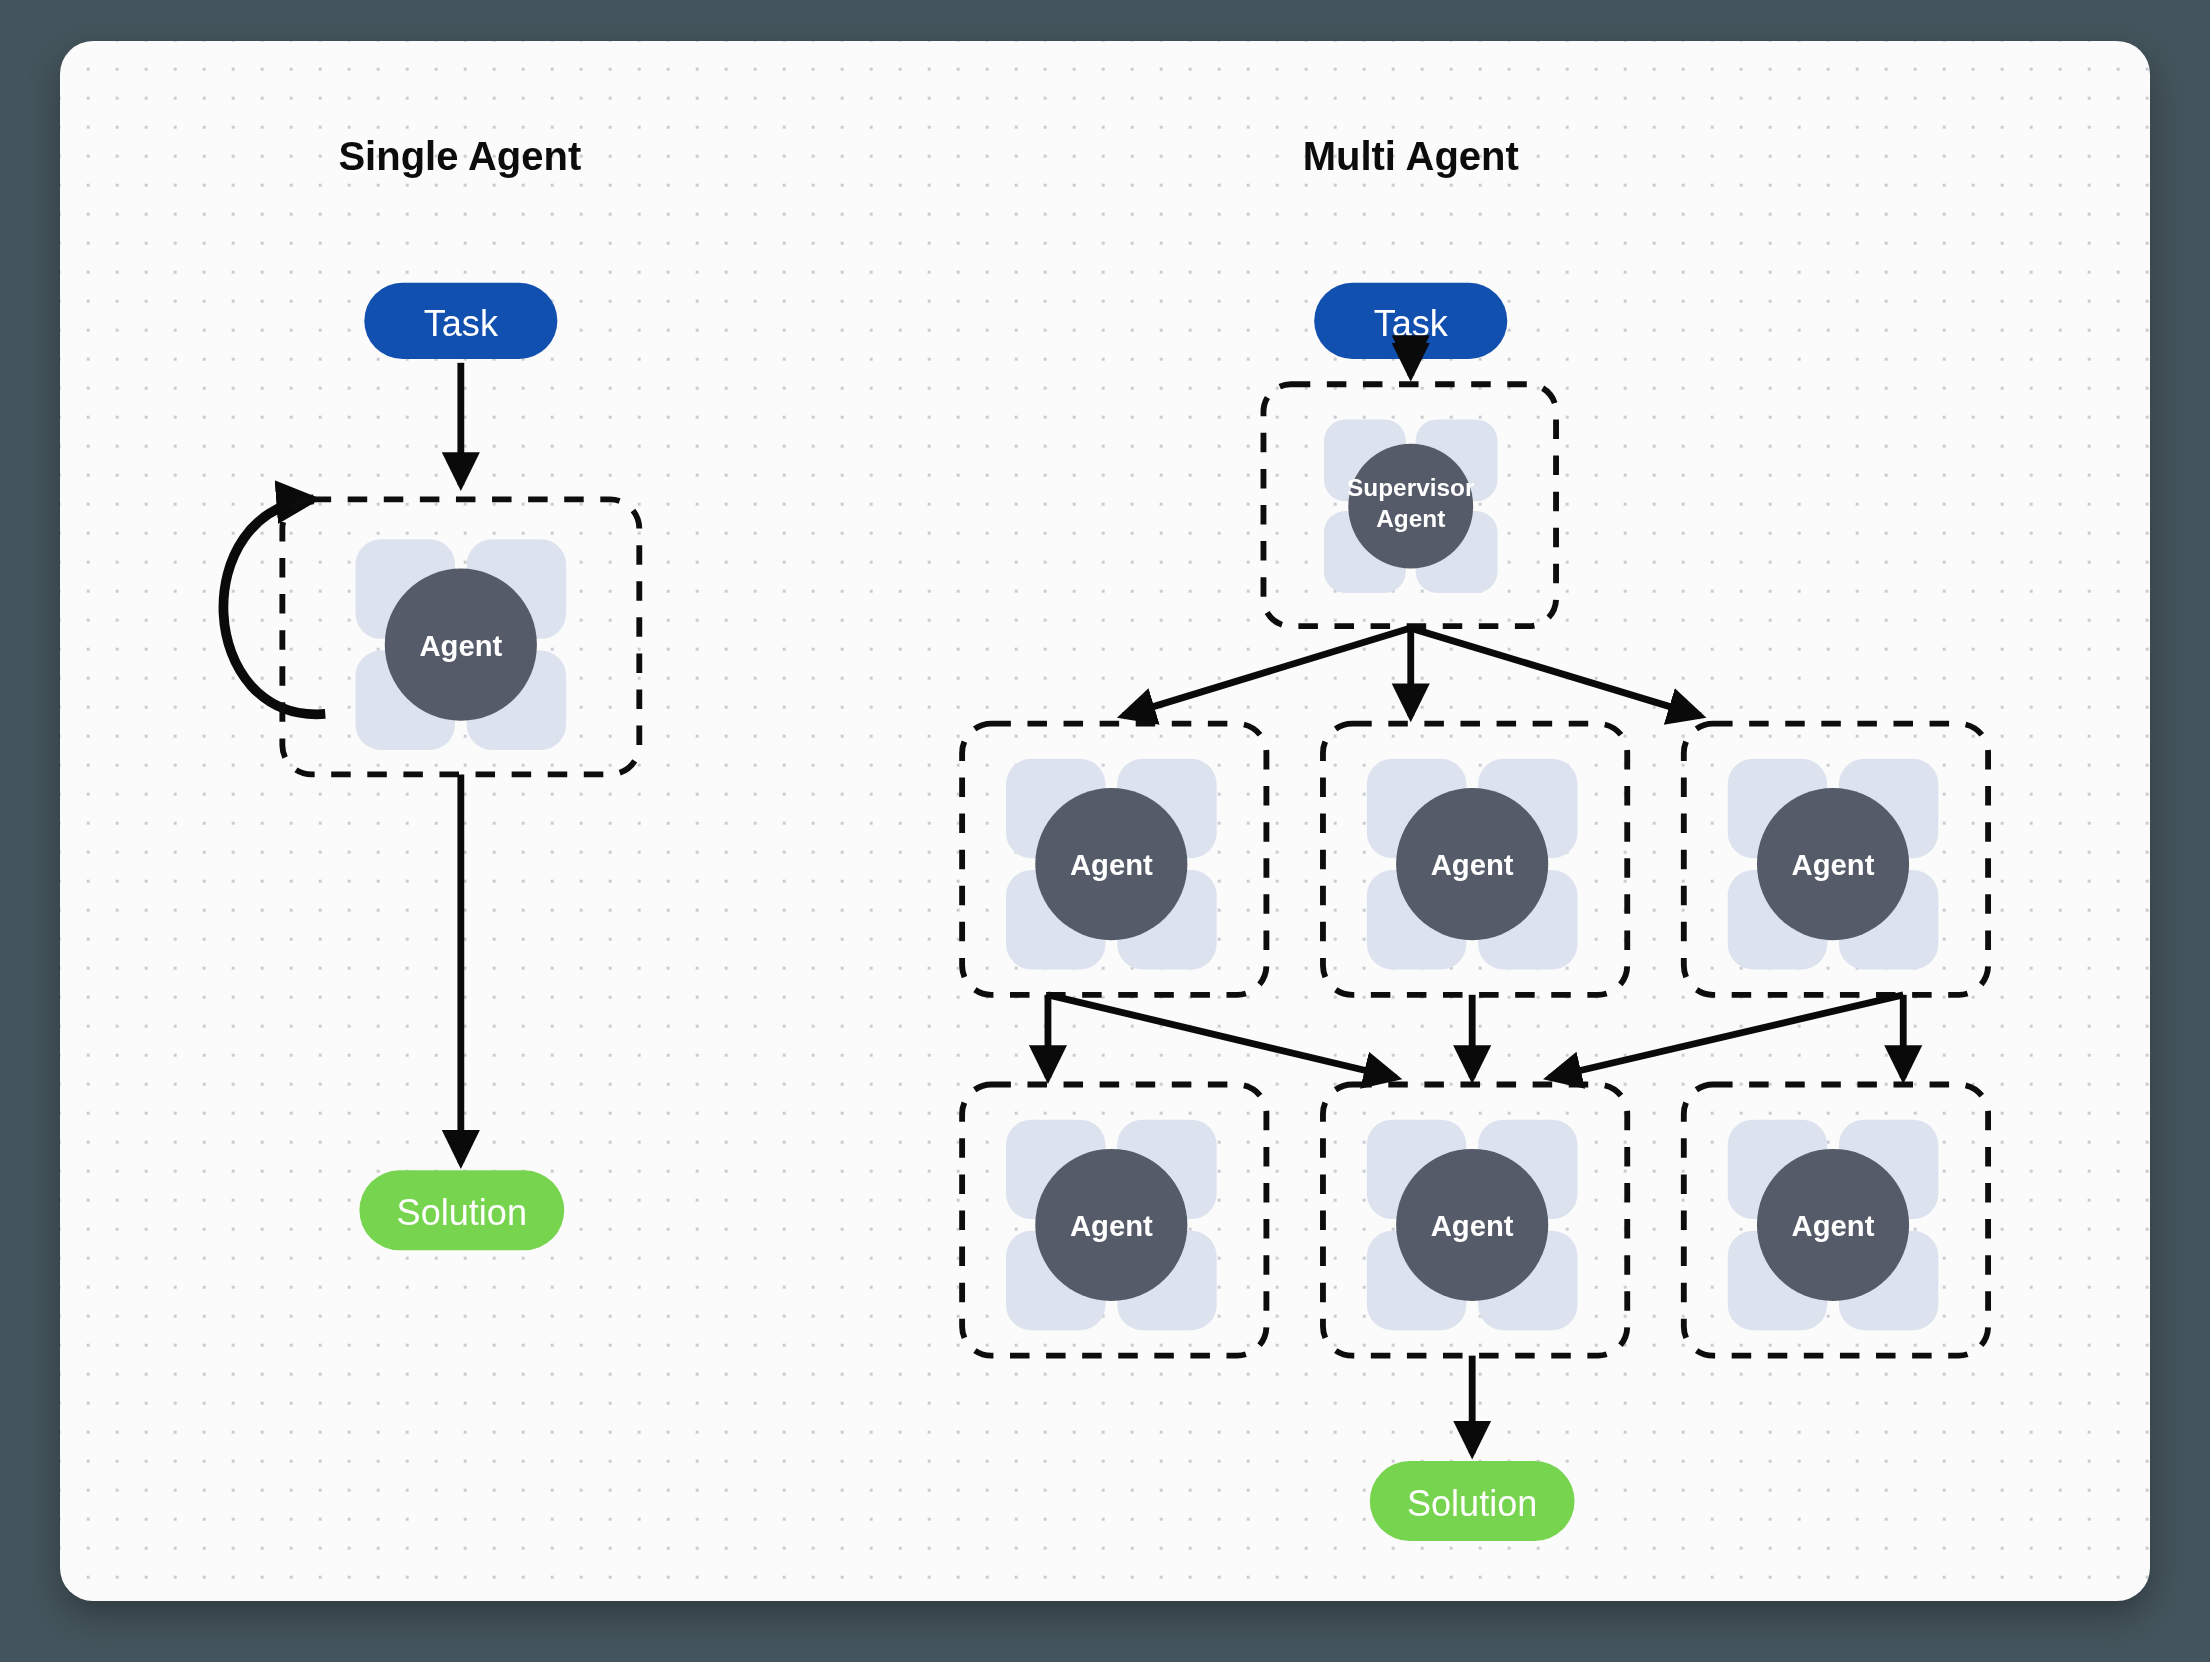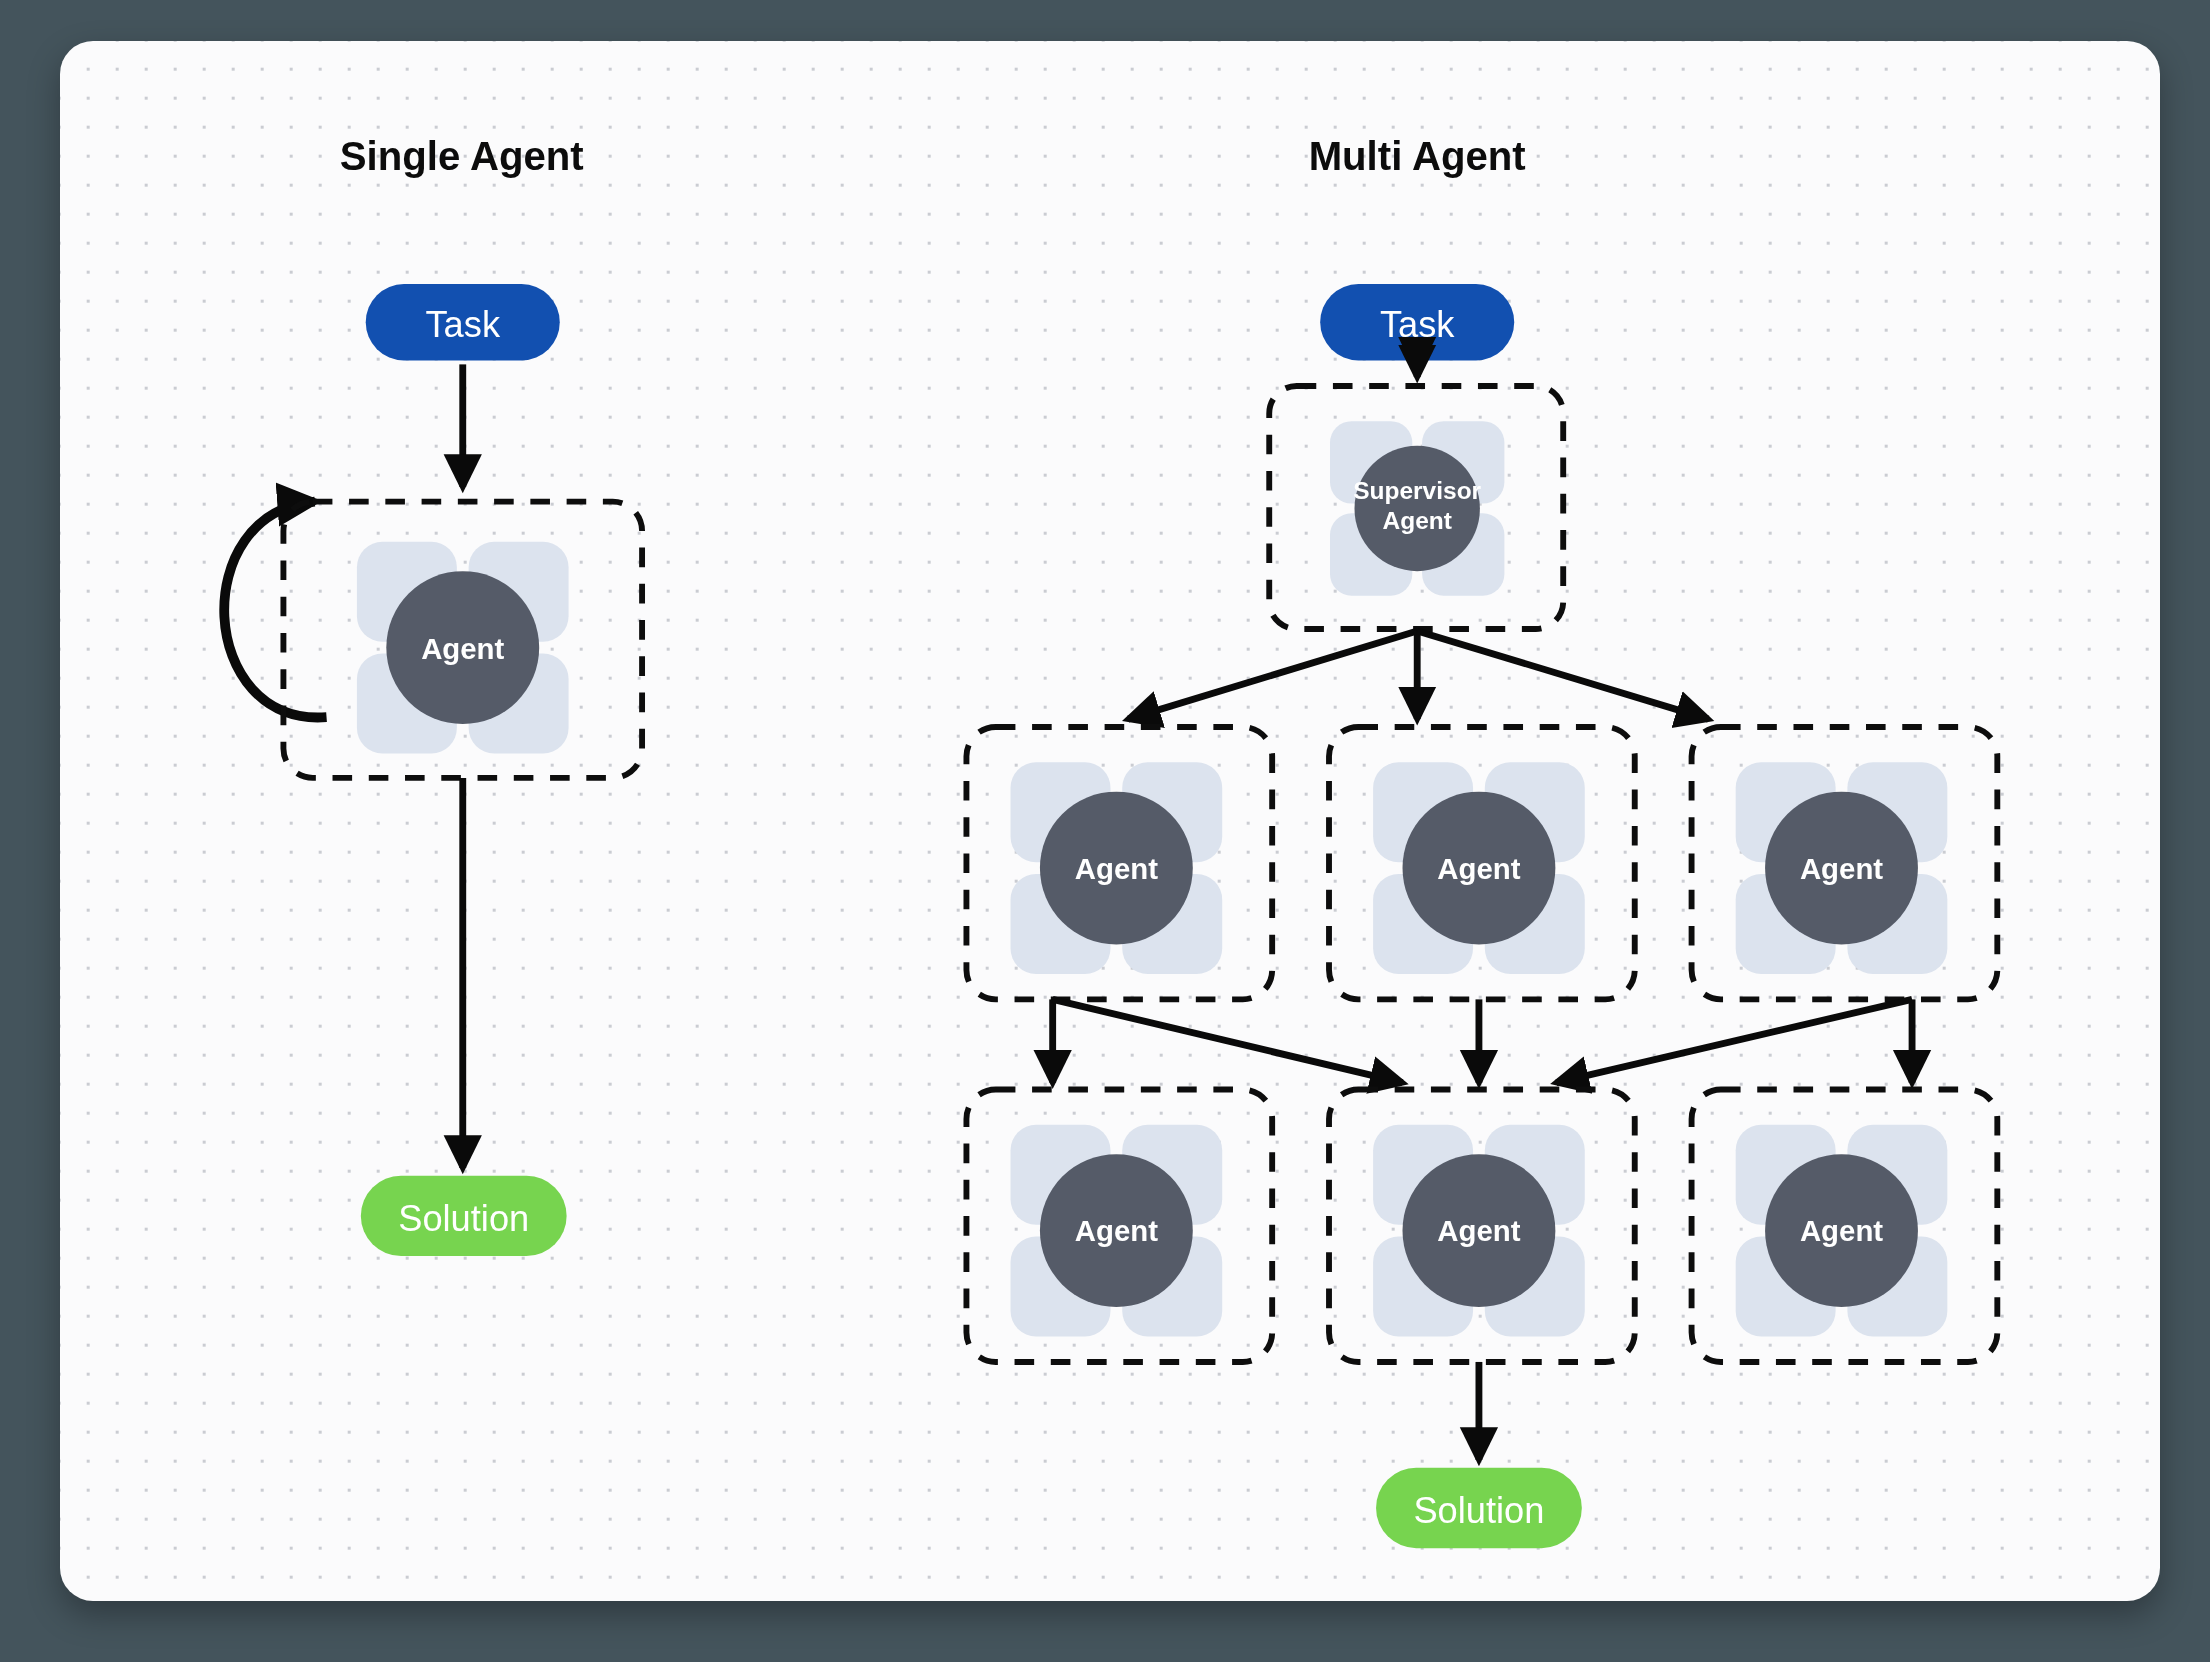--- a/index.html
+++ b/index.html
@@ -19,21 +19,20 @@
   #canvas-card {
     position: absolute;
     left: 60px;
     top: 41px;
     width: 2090px;
     height: 1560px;
     background: #fbfbfc;
     border-radius: 33px;
     box-shadow: 0 13.7px 33px rgba(0,0,0,0.30);
     overflow: hidden;
-    padding-left: 10px;
   }
   #dotgrid {
     position: absolute;
     inset: 0;
     background-image: radial-gradient(circle, #b9bcc4 1.6px, transparent 1.8px);
     background-size: 29px 29px;
     background-position: 13.7px 13.7px;
     opacity: 0.75;
   }
   #diagram { position: absolute; inset: 0; }

